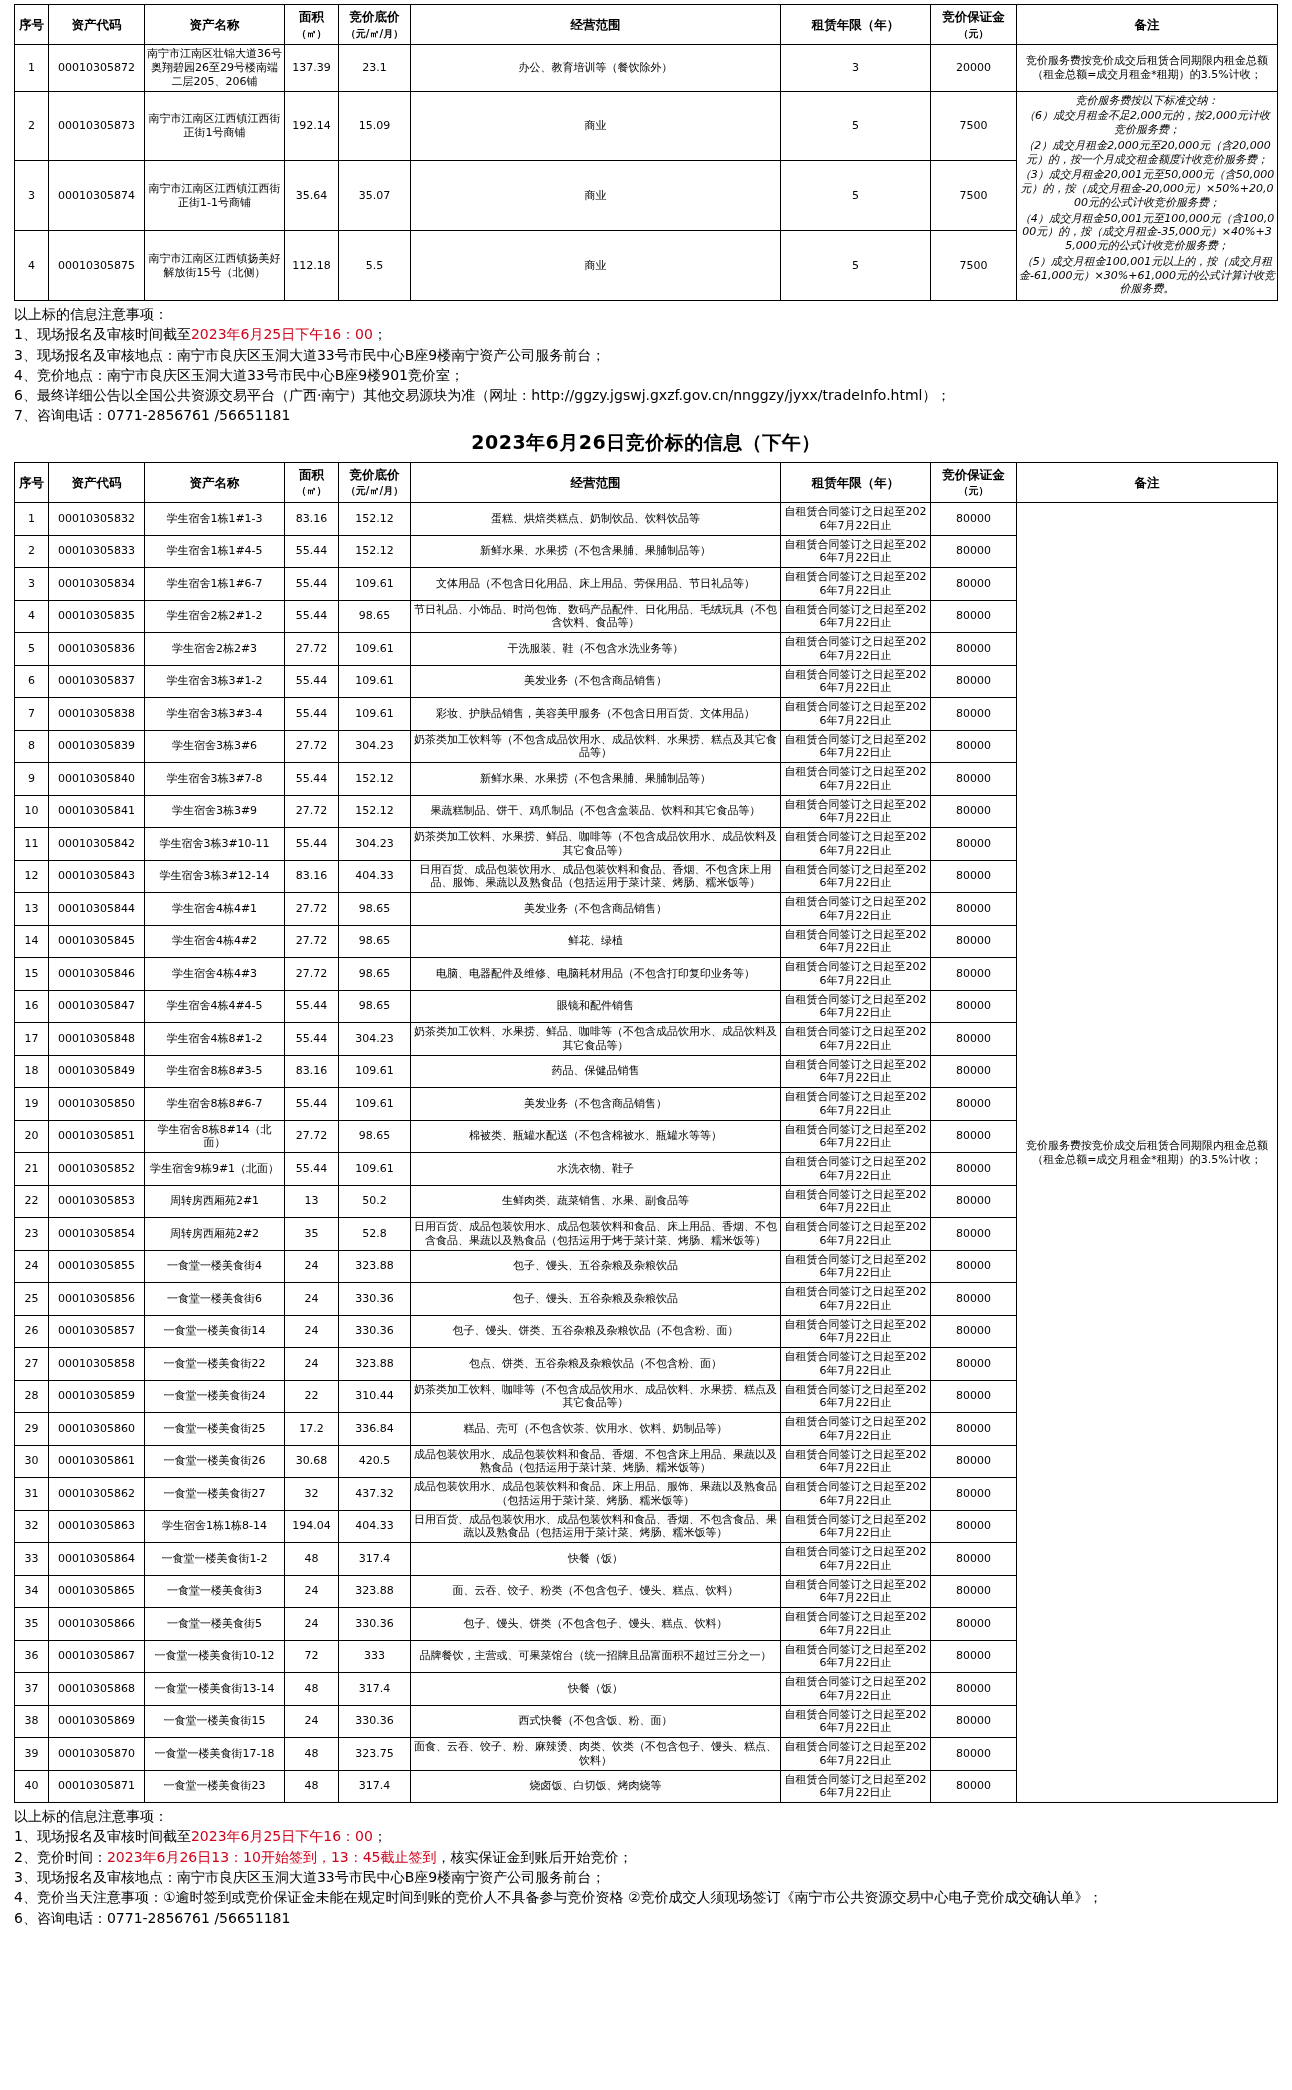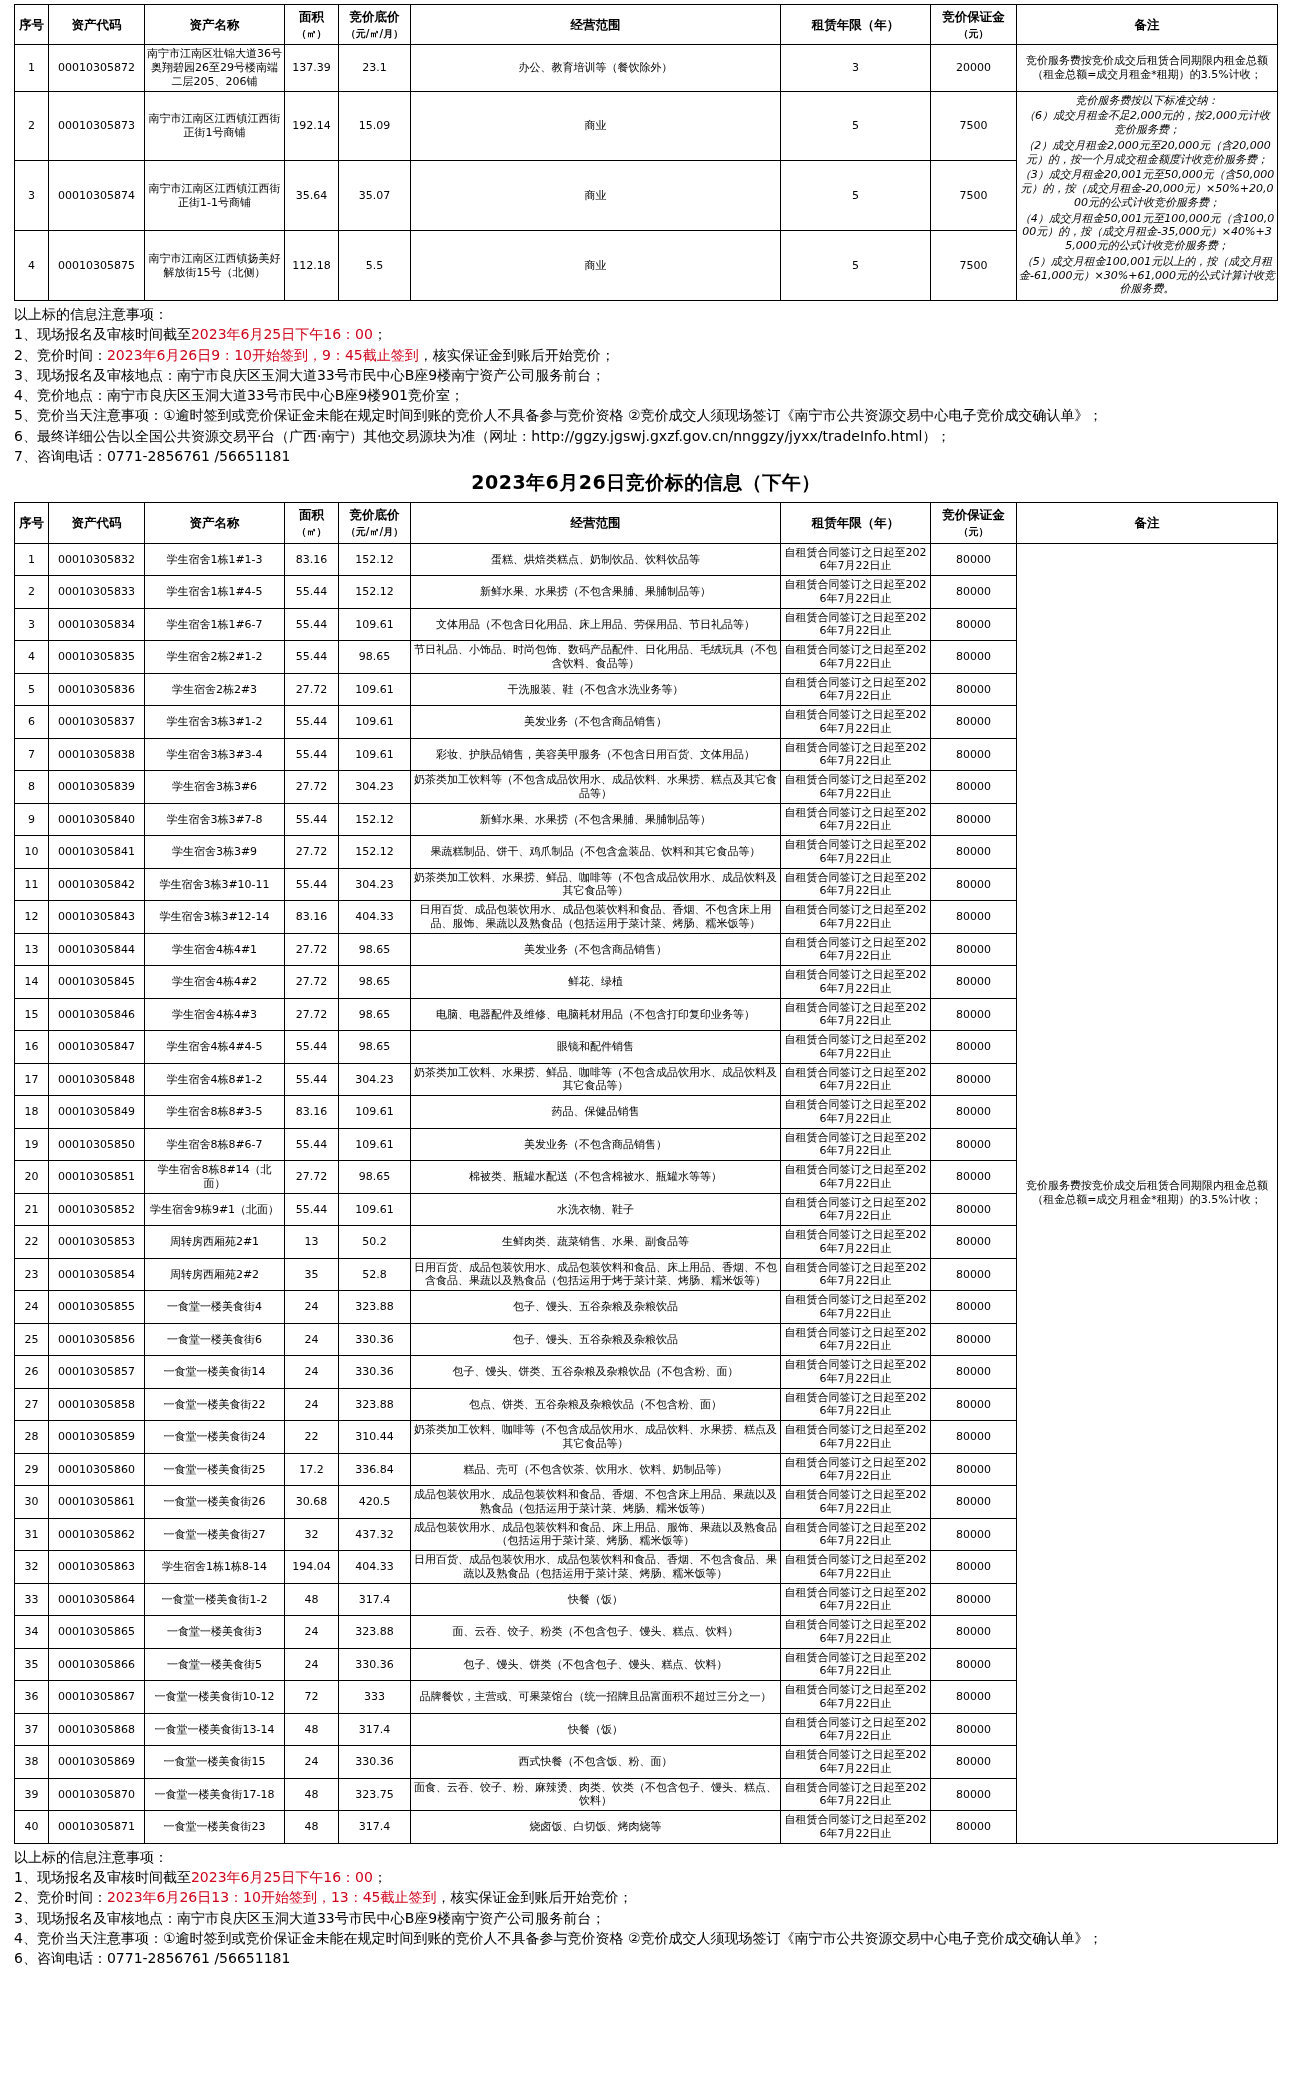--- a/index.html
+++ b/index.html
@@ -143,24 +143,22 @@
           <td class="cell-scope">商业</td>
           <td>5</td>
           <td>7500</td>
         </tr>
       </tbody>
   </table>
 
   <div class="notes" id="morning-footnotes">
       <div><span>以上标的信息注意事项：</span></div>
       <div><span>1、现场报名及审核时间截至</span><span class="red">2023年6月25日下午16：00</span><span>；</span></div>
-      <div><span>2、竞价时间：</span><span class="red">2023年6月26日9：10开始签到，9：45截止签到</span><span>，核实保证金到账后开始竞价；</span></div>
       <div><span>3、现场报名及审核地点：南宁市良庆区玉洞大道33号市民中心B座9楼南宁资产公司服务前台；</span></div>
       <div><span>4、竞价地点：南宁市良庆区玉洞大道33号市民中心B座9楼901竞价室；</span></div>
-      <div><span>5、竞价当天注意事项：①逾时签到或竞价保证金未能在规定时间到账的竞价人不具备参与竞价资格 ②竞价成交人须现场签订《南宁市公共资源交易中心电子竞价成交确认单》；</span></div>
       <div><span>6、最终详细公告以全国公共资源交易平台（广西·南宁）其他交易源块为准（网址：http://ggzy.jgswj.gxzf.gov.cn/nnggzy/jyxx/tradeInfo.html）；</span></div>
       <div><span>7、咨询电话：0771-2856761 /56651181</span></div>
     </div>
 
   <h1 class="doc-title">2023年6月26日竞价标的信息（下午）</h1>
 
   <table class="bid">
     <colgroup>
       <col class="c-seq">
         <col class="c-code">

